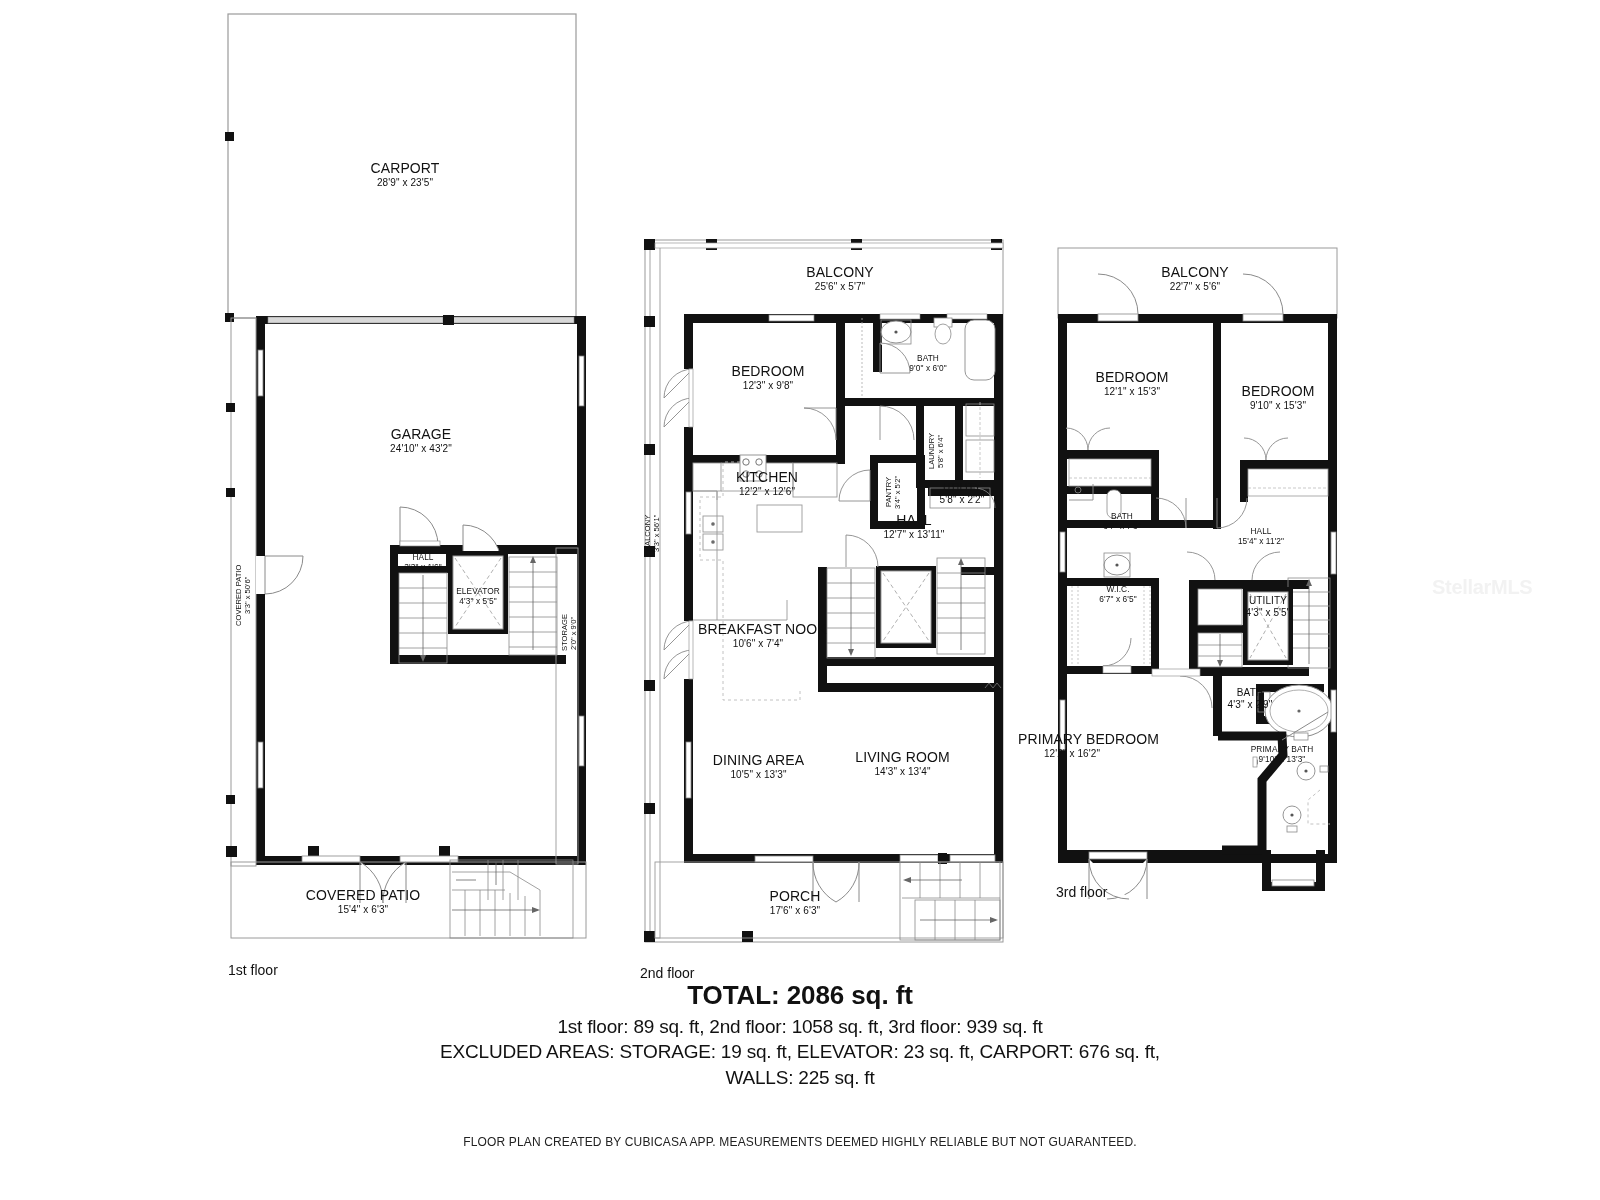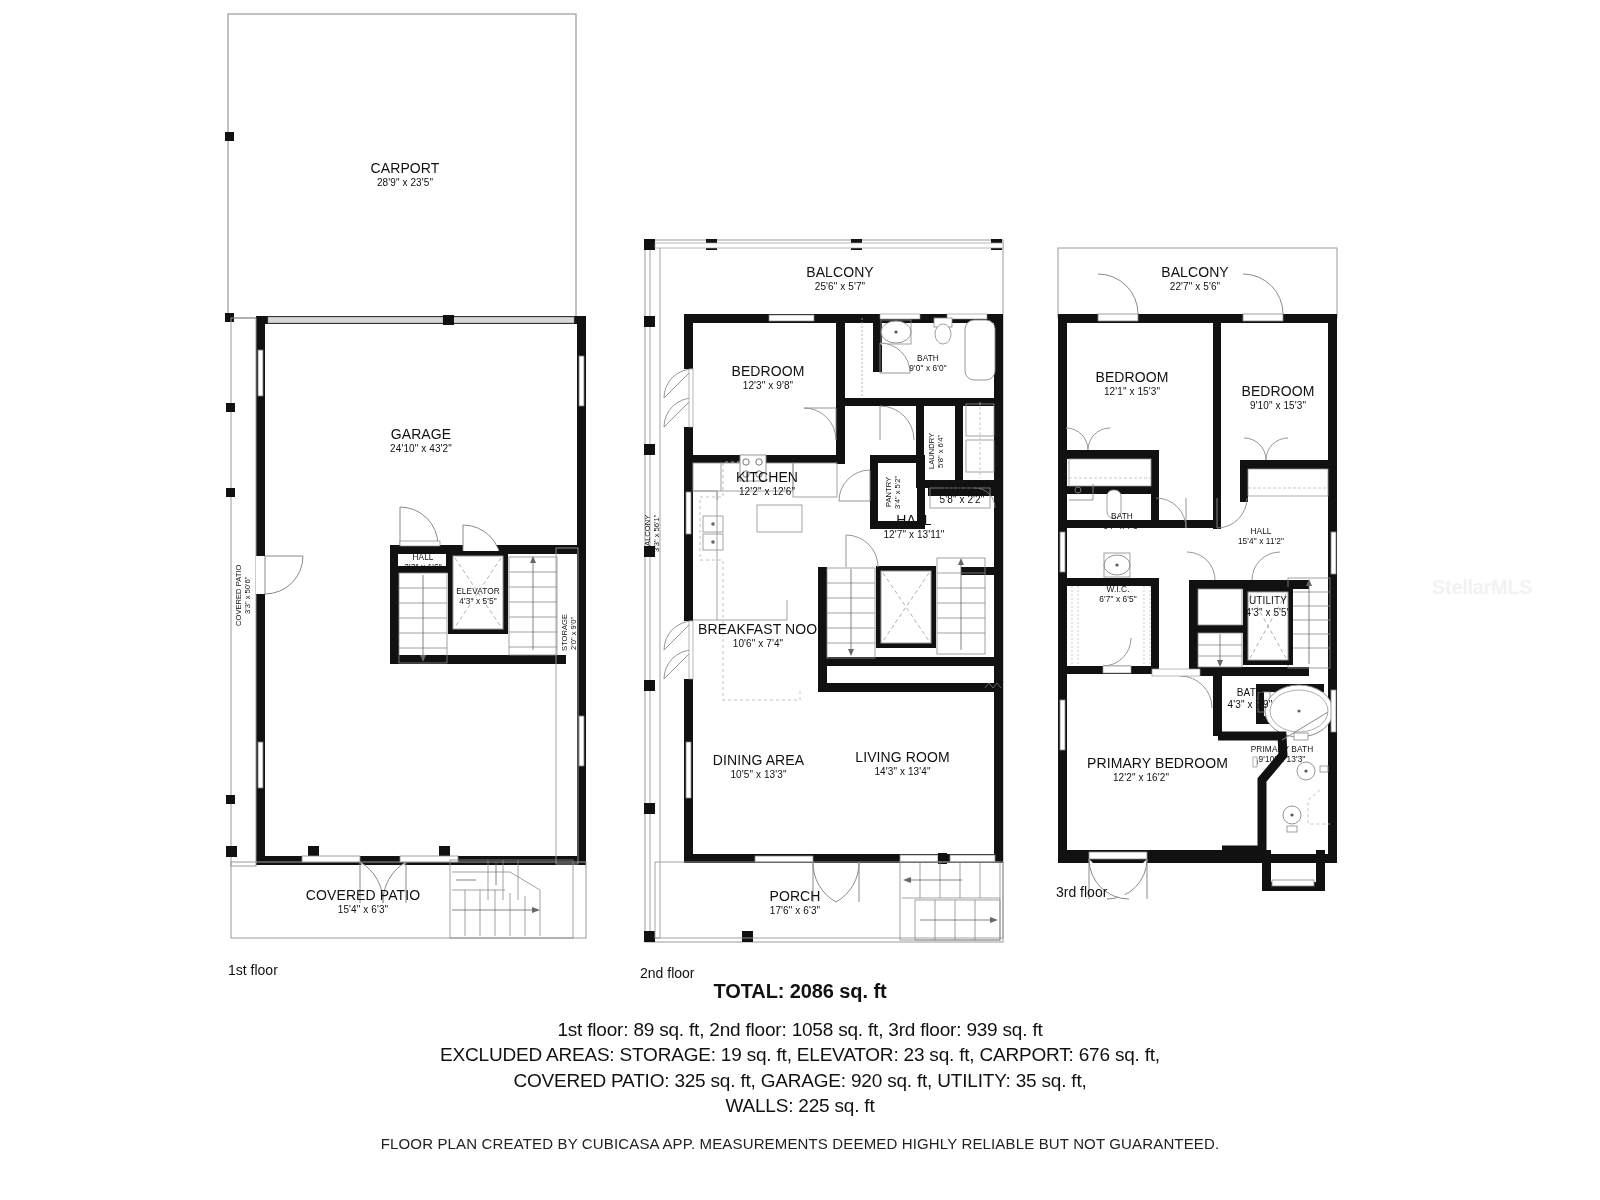--- a/index.html
+++ b/index.html
@@ -76,38 +76,38 @@
 
   
   #summary {
     position: absolute;
     left: 0;
     top: 980px;
     width: 1600px;
     text-align: center;
   }
   #summary .total {
-    font-size: 20px;
+    font-size: 26px;
     font-weight: bold;
     letter-spacing: -0.1px;
-    margin-bottom: 14px;
+    margin-bottom: 3px;
   }
   #summary .line {
     font-size: 19px;
     font-weight: 400;
     line-height: 1.33;
     letter-spacing: -0.2px;
   }
   #disclaimer {
     position: absolute;
     left: 0;
     top: 1135px;
     width: 1600px;
     text-align: center;
-    font-size: 15px;
+    font-size: 12px;
     letter-spacing: 0.15px;
     color: #222;
   }
 
   
   #watermark {
     position: absolute;
     left: 1432px;
     top: 576px;
     font-size: 20px;
@@ -720,37 +720,36 @@
   <div class="room-label tiny" style="left:1240px; top:595px; width:56px;">
     <span class="rl-name">UTILITY</span>
     <span class="rl-dim">4'3" x 5'5"</span>
   </div>
 
   <div class="room-label tiny" style="left:1222px; top:687px; width:56px;">
     <span class="rl-name">BATH</span>
     <span class="rl-dim">4'3" x 2'9"</span>
   </div>
 
-  <div class="room-label" style="left:1087px; top:731px; width:108px;margin-top:24px;">
+  <div class="room-label" style="left:1018px; top:731px; width:108px;">
     <span class="rl-name">PRIMARY BEDROOM</span>
     <span class="rl-dim">12'2" x 16'2"</span>
   </div>
 
   <div class="room-label small" style="left:1232px; top:744px; width:100px;">
     <span class="rl-name">PRIMARY BATH</span>
     <span class="rl-dim">9'10" x 13'3"</span>
   </div>
 
   <div class="floor-caption" style="left:1056px; top:884px;">3rd floor</div>
 
   <div id="watermark">StellarMLS</div>
 
   <div id="summary">
     <div class="total">TOTAL: 2086 sq. ft</div>
     <div class="line">1st floor: 89 sq. ft, 2nd floor: 1058 sq. ft, 3rd floor: 939 sq. ft</div>
     <div class="line">EXCLUDED AREAS: STORAGE: 19 sq. ft, ELEVATOR: 23 sq. ft, CARPORT: 676 sq. ft,</div>
-    <div class="line">COVERED PATIO: 325 sq. ft, GARAGE: 920 sq. ft, UTILITY: 35 sq. ft,</div>
     <div class="line">WALLS: 225 sq. ft</div>
   </div>
 
   <div id="disclaimer">FLOOR PLAN CREATED BY CUBICASA APP. MEASUREMENTS DEEMED HIGHLY RELIABLE BUT NOT GUARANTEED.</div>
 
 </div>
 
 </body></html>

